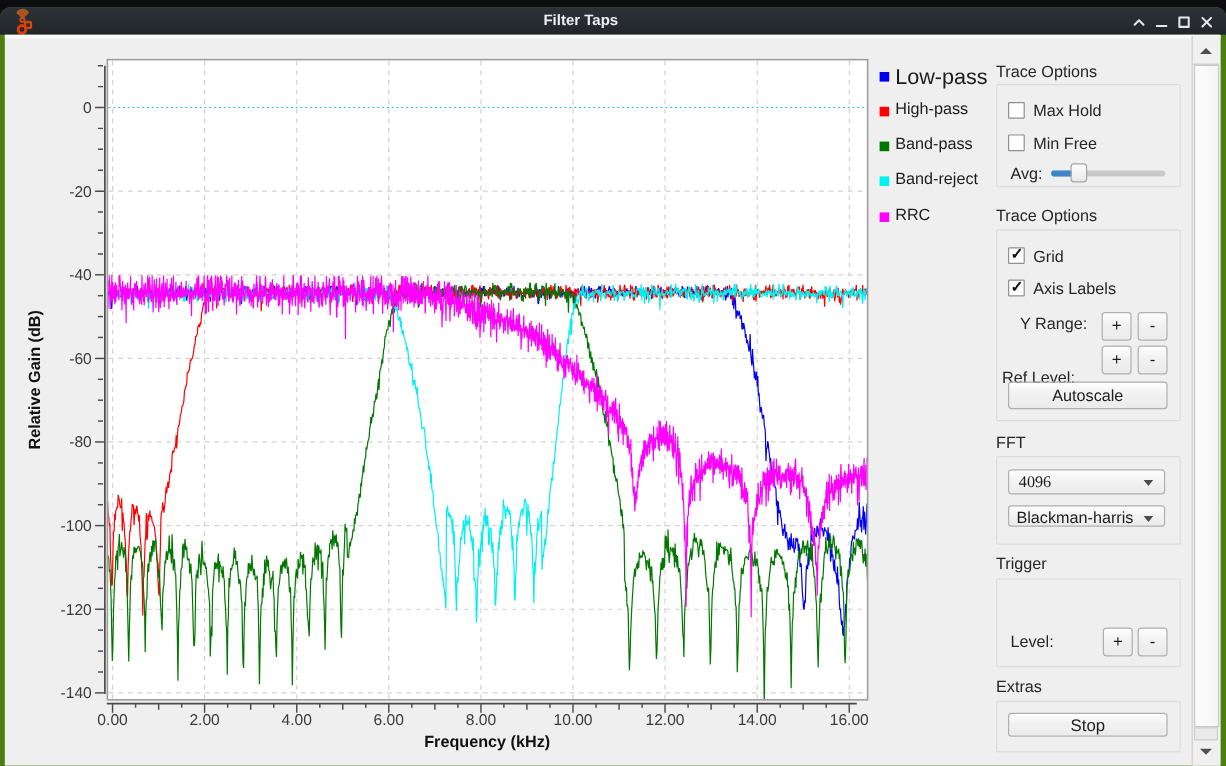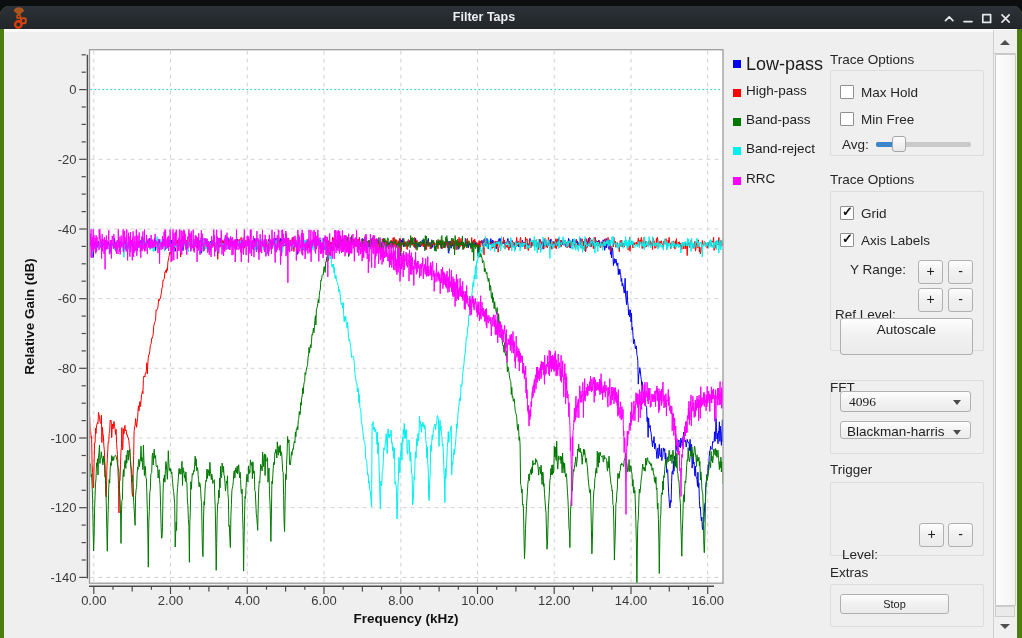--- a/index.html
+++ b/index.html
@@ -207,42 +207,42 @@
   <div class="cb" style="left:840px;top:227px;">
       <span class="chk">✓</span>
     </div>
   <div class="lab" style="left:861px;top:227px;">Axis Labels</div>
   <div class="lab" style="left:835px;top:256px;margin-left:15px;">Y Range:</div>
   <div class="btn pm" style="left:918px;top:254px;">+</div>
   <div class="btn pm" style="left:948px;top:254px;">-</div>
   <div class="lab" style="left:835px;top:285px;margin-top:16px;">Ref Level:</div>
   <div class="btn pm" style="left:918px;top:282px;">+</div>
   <div class="btn pm" style="left:948px;top:282px;">-</div>
-  <div class="btn" style="left:840px;top:312px;width:133px;height:37px;font-size:13.5px;line-height:21px;">Autoscale</div>
-
-  <div class="lab" style="left:830px;top:355px;margin-top:19px;">FFT</div>
+  <div class="btn" style="left:840px;top:312px;width:133px;height:23px;font-size:13.5px;line-height:21px;">Autoscale</div>
+
+  <div class="lab" style="left:830px;top:355px;">FFT</div>
   <div class="grp" style="left:830px;top:374px;width:154px;height:74px;"></div>
   <div class="combo" style="left:840px;top:385px;width:131px;height:21px;">
       <span style="position:absolute;left:8px;top:2px;font-family:Liberation Serif, serif;">4096</span>
       <span class="carr"></span>
     </div>
   <div class="combo" style="left:840px;top:415px;width:131px;height:18px;">
       <span style="position:absolute;left:6px;top:2px;">Blackman-harris</span>
       <span class="carr"></span>
     </div>
 
   <div class="lab" style="left:830px;top:456px;">Trigger</div>
   <div class="grp" style="left:830px;top:476px;width:154px;height:74px;"></div>
-  <div class="lab" style="left:842px;top:521px;margin-top:20px;">Level:</div>
+  <div class="lab" style="left:842px;top:521px;">Level:</div>
   <div class="btn pm" style="left:919px;top:517px;">+</div>
   <div class="btn pm" style="left:948px;top:517px;">-</div>
 
   <div class="lab" style="left:830px;top:559px;">Extras</div>
   <div class="grp" style="left:830px;top:578px;width:154px;height:43px;"></div>
-  <div class="btn" style="left:840px;top:588px;width:109px;height:20px;font-size:11px;line-height:18px;">Stop</div>
+  <div class="btn" style="left:840px;top:588px;width:133px;height:20px;font-size:14px;line-height:18px;">Stop</div>
 
   <div style="position:absolute;left:993px;top:24px;width:24px;height:608px;background:#f0f0f0;border-left:1px solid #cfcfcf;"></div>
   <div style="position:absolute;left:994px;top:26px;width:22px;height:21px;">
       <span style="position:absolute;left:6px;top:8px;width:0;height:0;border-left:5px solid transparent;border-right:5px solid transparent;border-bottom:5.5px solid #4f4f4f;"></span>
     </div>
   <div style="position:absolute;left:994px;top:47px;width:22px;height:1px;background:#c9c9c9;"></div>
   <div style="position:absolute;left:994.5px;top:48px;width:21px;height:552px;background:linear-gradient(to right,#fdfdfd,#f4f4f4);border:1px solid #c9c9c9;border-radius:1px;"></div>
   <div style="position:absolute;left:995px;top:600px;width:20px;height:11px;background:#eaeaea;border:1px solid #cdcdcd;"></div>
   <div style="position:absolute;left:994px;top:611px;width:22px;height:20px;">
       <span style="position:absolute;left:6px;top:7px;width:0;height:0;border-left:5px solid transparent;border-right:5px solid transparent;border-top:5.5px solid #4f4f4f;"></span>

